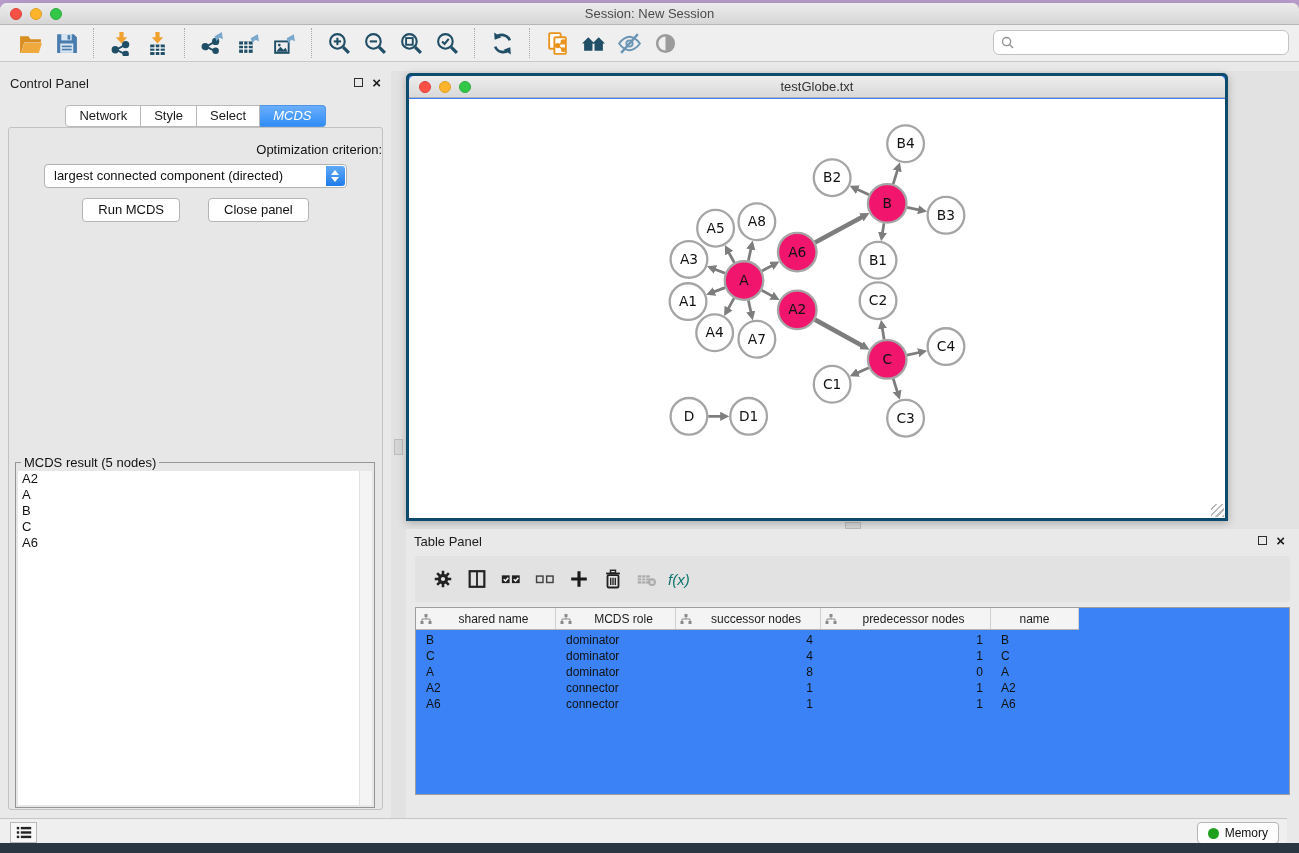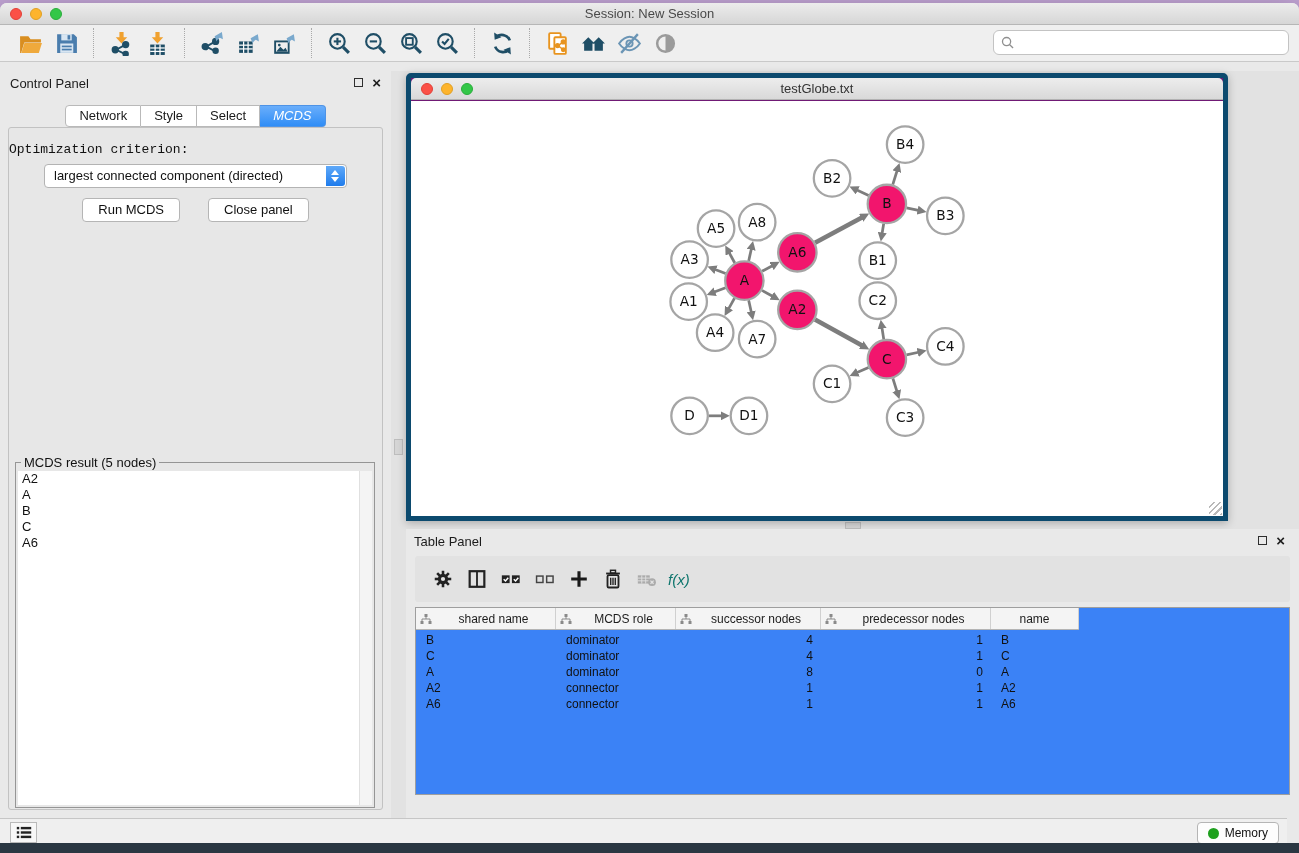--- a/index.html
+++ b/index.html
@@ -35,40 +35,40 @@
   .panel-head-icons { position:absolute; right:0; top:2px; display:flex; gap:9px; align-items:center; }
   .float-ico { width:9px; height:9px; border:1.5px solid #2e2e2e; }
   .close-ico { font-size:15px; font-weight:bold; color:#1d1d1d; line-height:9px; }
   .seg { display:flex; }
   .seg-btn { background:#fff; border:1px solid #b9b9b9; border-left:none; padding:2px 13px; font-size:13px; color:#1a1a1a; line-height:16px; white-space:nowrap; }
   .seg-btn:first-child { border-left:1px solid #b9b9b9; border-radius:4px 0 0 4px; }
   .seg-btn:last-child { border-radius:0 4px 4px 0; }
   .seg-btn.sel { background:linear-gradient(#6aaefb,#2f8df6); color:#fff; border-color:#4e93e6;font-style:italic; }
   .cp-tabs { position:absolute; top:34px; left:0; right:0; display:flex; justify-content:center; z-index:2; }
   .cp-content { position:absolute; left:8px; right:8px; top:56px; bottom:8px; background:#e7e7e7; border:1px solid #c2c2c2; border-radius:3px; }
-  .opt-label { position:absolute; top:14px; left:0; right:0; text-align:left; font-size:13px; color:#111;font-family:Liberation Mono, monospace; }
+  .opt-label { position:absolute; top:14px; left:0; right:0; text-align:right; font-size:13px; color:#111; }
   .criterion { position:absolute; top:36px; left:35px; right:35px; height:24px; background:#fff; border:1px solid #b3b3b3; border-radius:4px; font-size:13px; line-height:22px; padding-left:9px; color:#111; }
   .criterion .stepper { position:absolute; right:1px; top:1px; bottom:1px; width:19px; background:linear-gradient(#5fa9f9,#1f7cec); border-radius:0 3px 3px 0; }
   .stepper i { position:absolute; left:5px; width:0; height:0; border-left:4.5px solid transparent; border-right:4.5px solid transparent; }
   .stepper .up { top:4px; border-bottom:5px solid #fff; }
   .stepper .dn { bottom:4px; border-top:5px solid #fff; }
   .cp-buttons { position:absolute; top:70px; left:0; right:0; display:flex; justify-content:center; gap:28px; }
   .btn { background:#fff; border:1px solid #b5b5b5; border-radius:4px; font-size:13px; color:#111; padding:3px 15px; line-height:16px; }
   .groupbox { position:absolute; left:6px; right:7px; top:334px; height:346px; border:1px solid #959595;text-decoration:underline; }
   .groupbox legend { position:absolute; top:-8px; left:5px; background:#e7e7e7; padding:0 3px; font-size:13px; color:#111; }
   .mcds-list { position:absolute; inset:8px 2px 2px 2px; background:#fff; overflow:hidden; }
   .mcds-list .scroll { position:absolute; right:0; top:0; bottom:0; width:13px; background:#f4f4f4; border-left:1px solid #e0e0e0; }
   .mcds-item { font-size:13px; color:#111; line-height:16px; padding-left:4px; }
 
   
   .vsplit-grip { position:absolute; left:394px; top:368px; width:9px; height:16px; background:#d5d5d5; border:1px solid #bdbdbd; }
   .hsplit-grip { position:absolute; left:845px; top:451px; width:16px; height:7px; background:#d5d5d5; border:1px solid #bdbdbd; }
 
   
-  .netwin { position:absolute; left:406px; top:2px; width:822px; height:448px; background:#701a75; border:5px solid #0c4a6e; border-radius:5px 5px 0 0; box-shadow:0 2px 8px rgba(0,0,0,.25); }
+  .netwin { position:absolute; left:406px; top:2px; width:822px; height:448px; background:#3b82f6; border:3px solid #0c4a6e; border-radius:5px 5px 0 0; box-shadow:0 2px 8px rgba(0,0,0,.25); }
   .netwin .titlebar2 { position:relative; height:22px; background:linear-gradient(#ededed,#d9d9d9); border-bottom:1px solid #b2b2b2; border-radius:5px 5px 0 0; }
   .netwin .win-title2 { text-align:center; font-size:13px; line-height:21px; color:#333; }
   .net-canvas { position:absolute; top:23px; left:0; right:0; bottom:0; background:#fff; }
   .net-canvas svg { width:100%; height:100%; }
   .resize-grip { position:absolute; right:1px; bottom:1px; width:13px; height:13px; background:
      repeating-linear-gradient(135deg, transparent 0 3px, #b9b9b9 3px 4.5px); }
 
   
   .tpanel { position:absolute; left:406px; top:458px; right:0; bottom:0; background:#e9e9e9; }
   .tp-toolbar { position:absolute; left:9px; right:9px; top:27px; height:46px; background:#e2e2e2; border-radius:3px; display:flex; align-items:center; padding-left:11px; }

